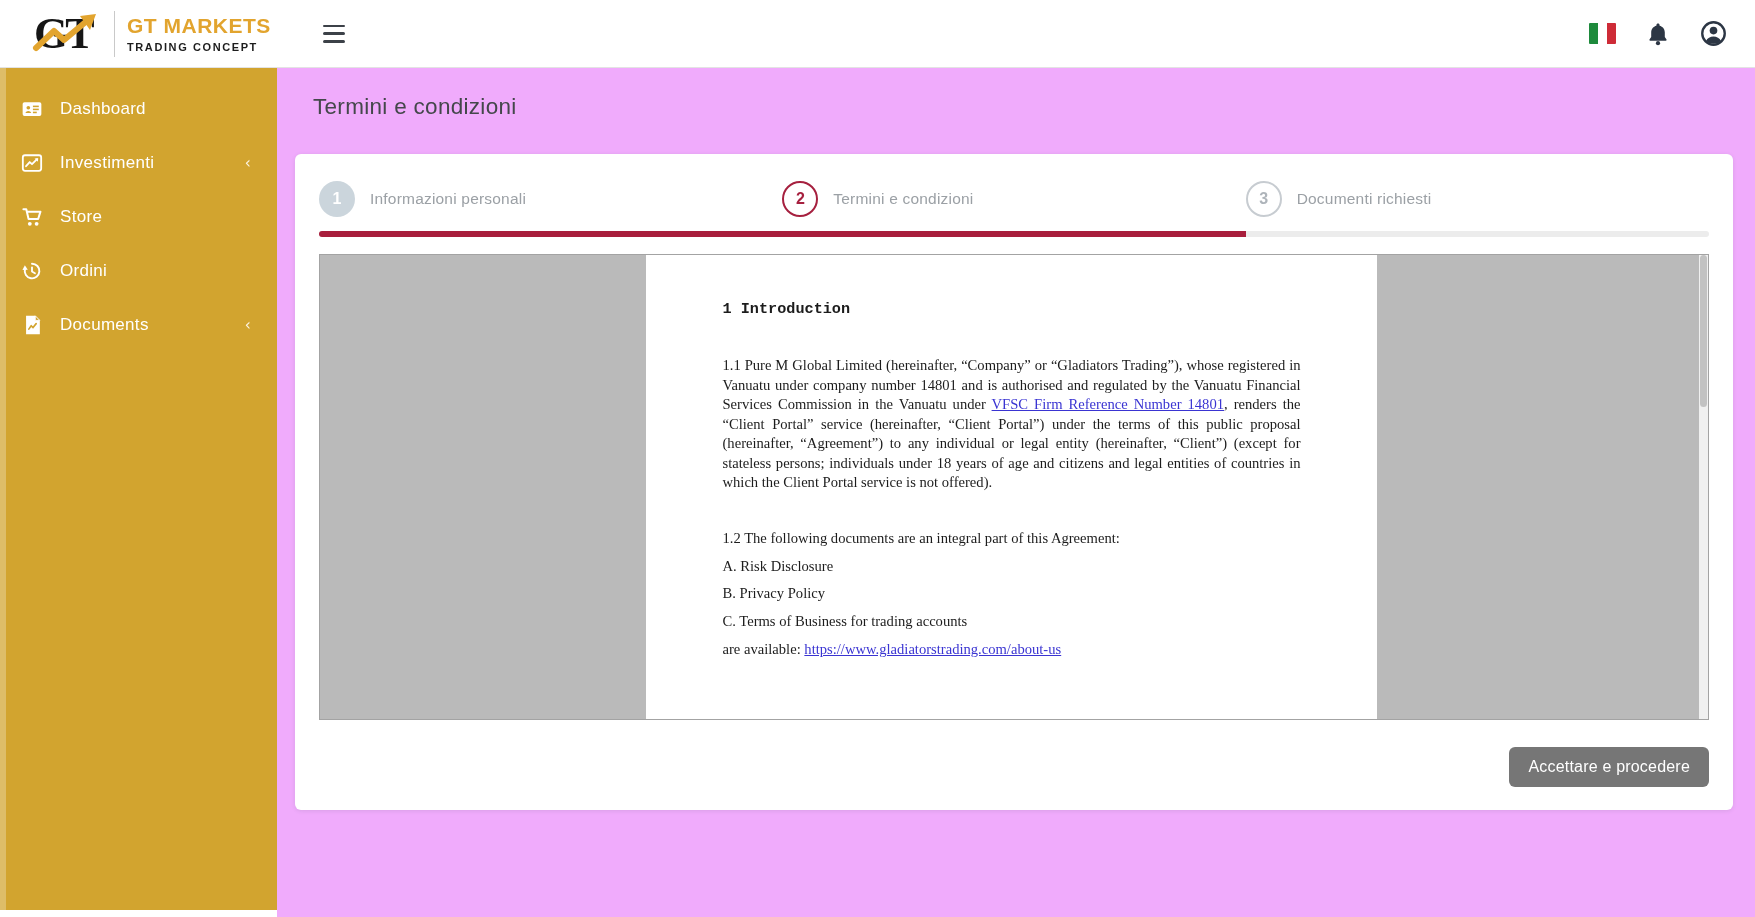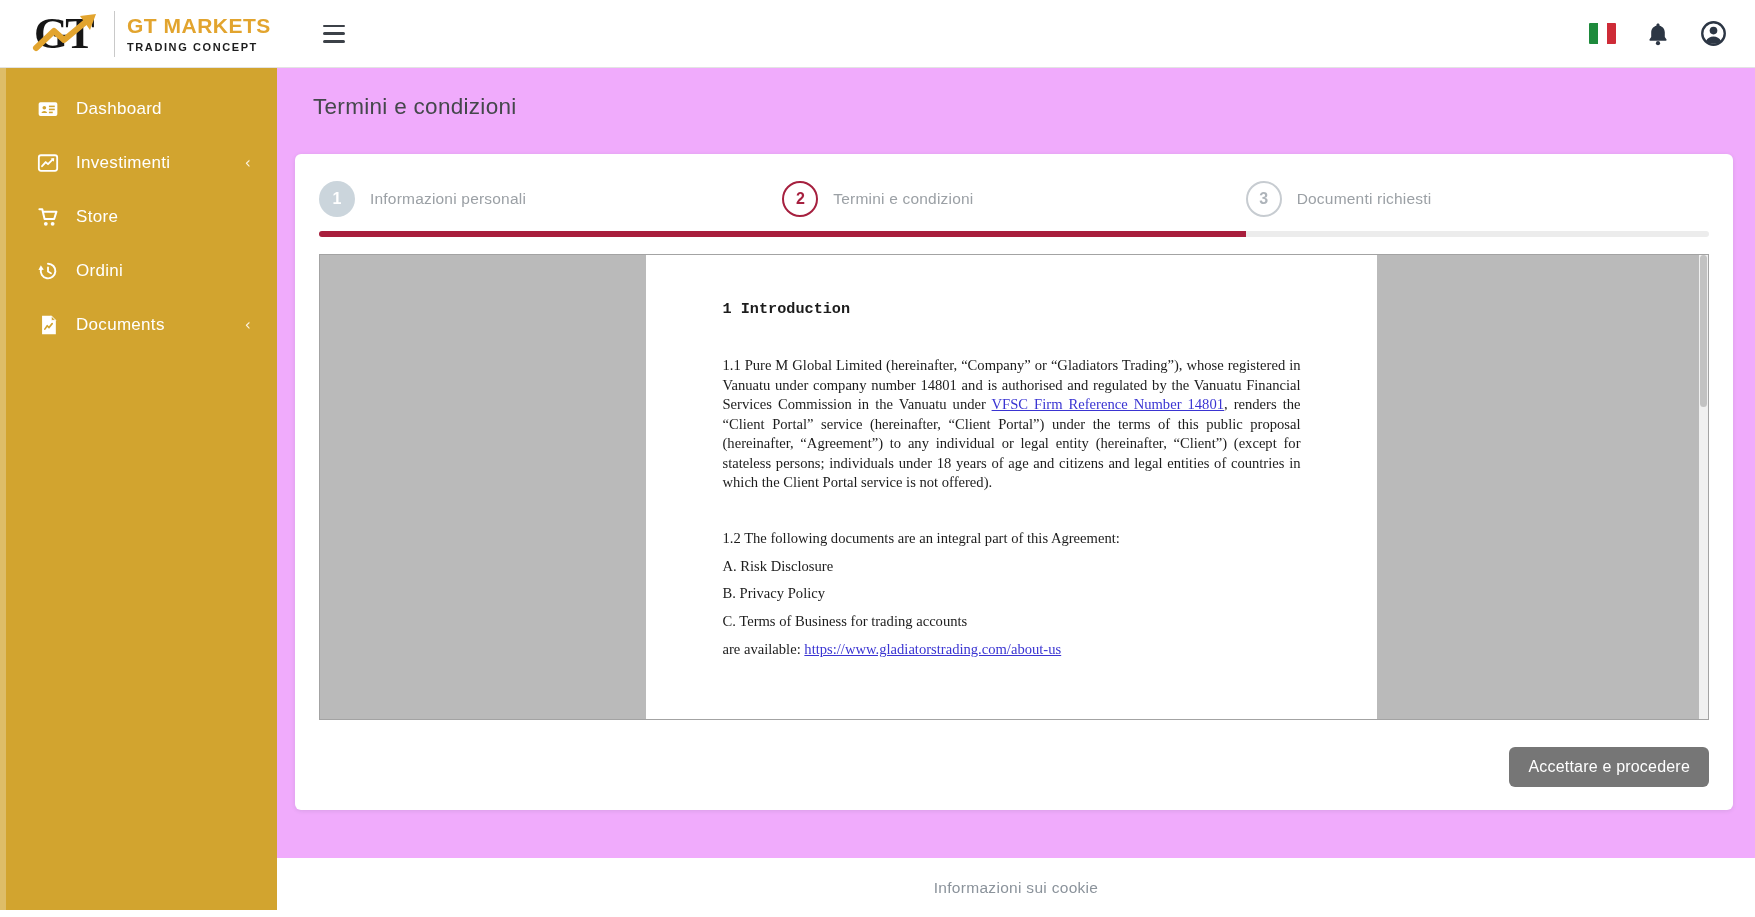--- a/index.html
+++ b/index.html
@@ -23,21 +23,21 @@
   .topbar-right { margin-left:auto; display:flex; align-items:center; gap:30px; }
   .flag { width:27px; height:21px; display:flex; border-radius:1px; overflow:hidden; cursor:pointer; }
   .flag i { flex:1; }
   .flag .g { background:#1e8a3c; } .flag .w { background:#ffffff; } .flag .r { background:#ce2b37; }
   .icon-btn { background:none; border:none; cursor:pointer; display:flex; align-items:center; }
 
   
   .shell { display:flex; height:849px; background:#ffffff; }
   .sidebar { width:277px; height:842px; background:#d2a42f; position:relative; flex:none; padding-top:14px; }
   .sidebar-edge { position:absolute; left:0; top:0; width:6px; height:100%; background:rgba(255,255,255,.28); }
-  .side-item { display:flex; align-items:center; height:54px; padding:0 26px 0 36px; color:#ffffff;
+  .side-item { display:flex; align-items:center; height:54px; padding:0 26px 0 20px; color:#ffffff;
                font-size:17px; letter-spacing:.3px; cursor:pointer; }
   .side-item .ic { width:24px; height:24px; margin-right:16px; display:flex; align-items:center; justify-content:center; }
   .side-item .lbl { flex:1; }
   .side-item .chev { font-size:15px; color:#fdf6e6; font-family:"DejaVu Sans", sans-serif; }
 
   
   .main { flex:1; background:#f0abfc; display:flex; flex-direction:column; }
   .page-title { font-size:22.5px; font-weight:500; color:#44474b; letter-spacing:.3px;
                 margin:26px 0 0 36px; }
   .card { background:#ffffff; border-radius:6px; box-shadow:0 1px 4px rgba(80,90,100,.14);
@@ -243,17 +243,14 @@
         <div class="vscrollbar">
           <div class="vscroll-thumb"></div>
         </div>
       </div>
 
       <div class="actions">
         <button class="accept-btn">Accettare e procedere</button>
       </div>
     </section>
 
-    <footer class="footer">
-      <span>Informazioni sui cookie</span>
-    </footer>
   </main>
 </div>
 
 </body></html>

